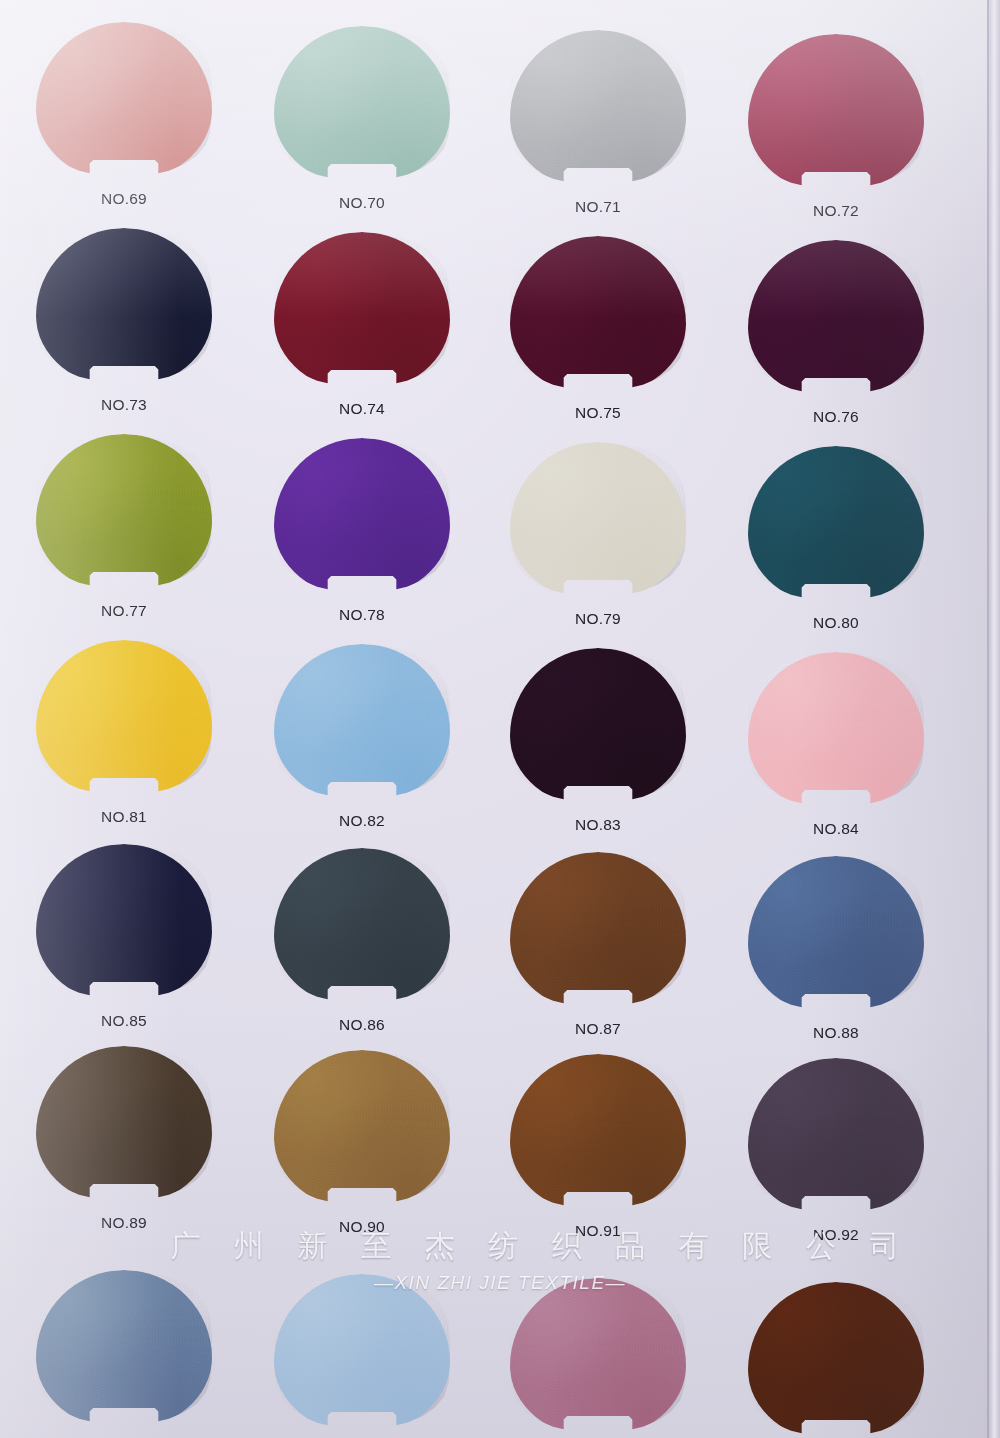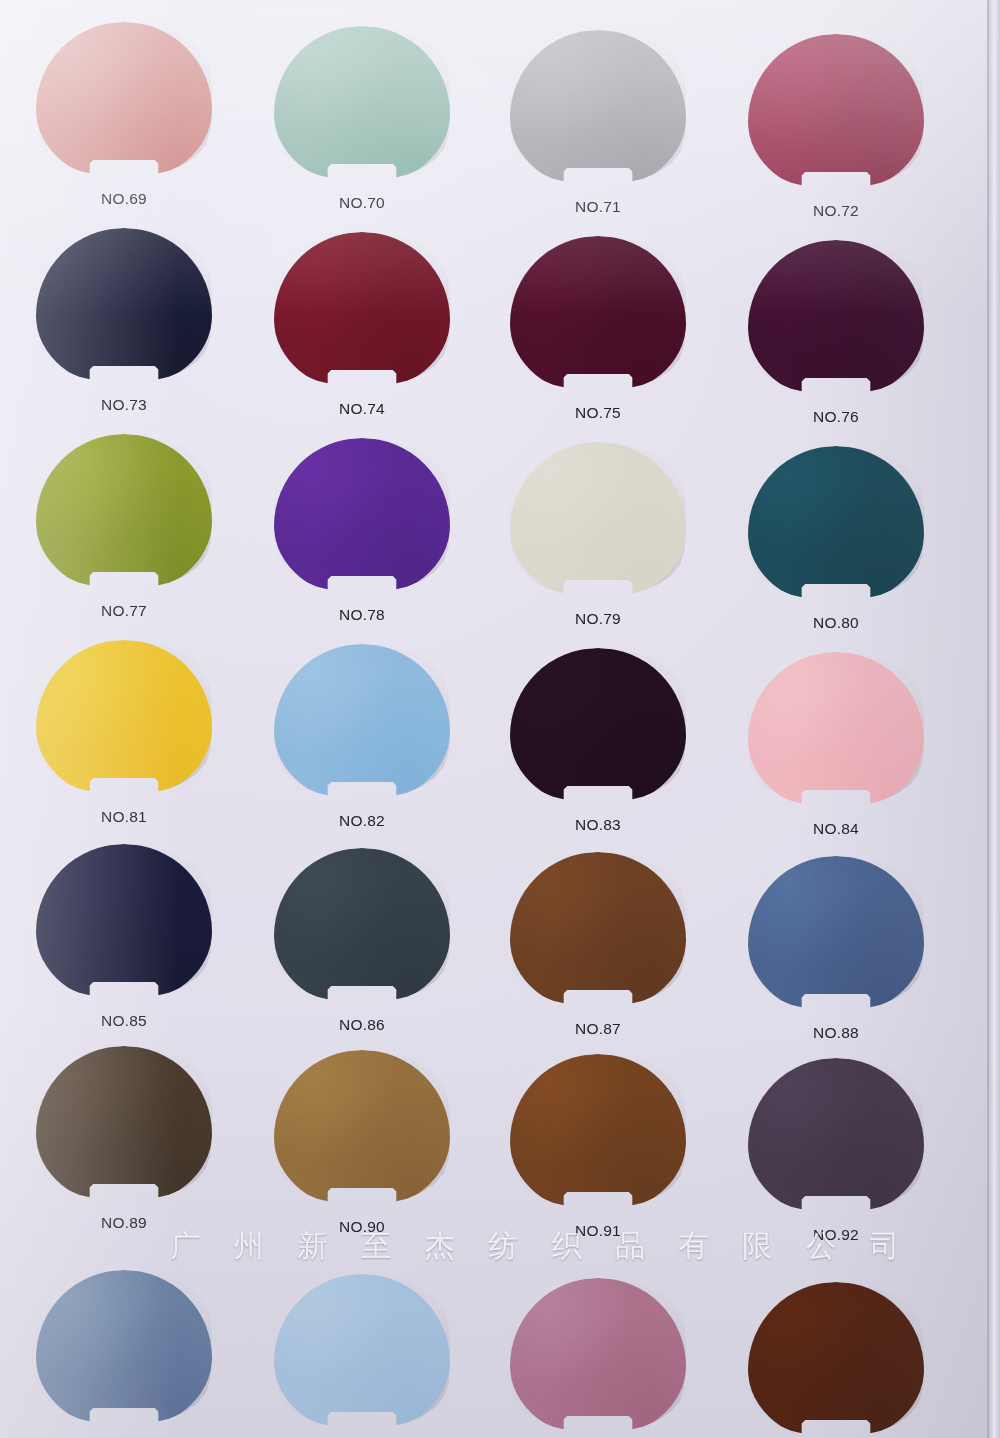--- a/index.html
+++ b/index.html
@@ -352,17 +352,18 @@
       </div>
       <div class="cell" style="left: 736px; top: 1282px;">
         <div class="chip-wrap">
           <div class="chip-shadow"></div>
           <div class="chip" title="NO.96" style="background-color: rgb(83, 34, 15);"></div>
         </div>
       </div>
     </div>
 
   <div class="watermark wm-cn">广 州 新 至 杰 纺 织 品 有 限 公 司</div>
+  <div class="watermark wm-en">—XIN ZHI JIE TEXTILE—</div>
 
   <div class="paper-sheen"></div>
   <div class="page-edge"></div>
   <div class="page-edge-line"></div>
 </div>
 
 </body></html>

